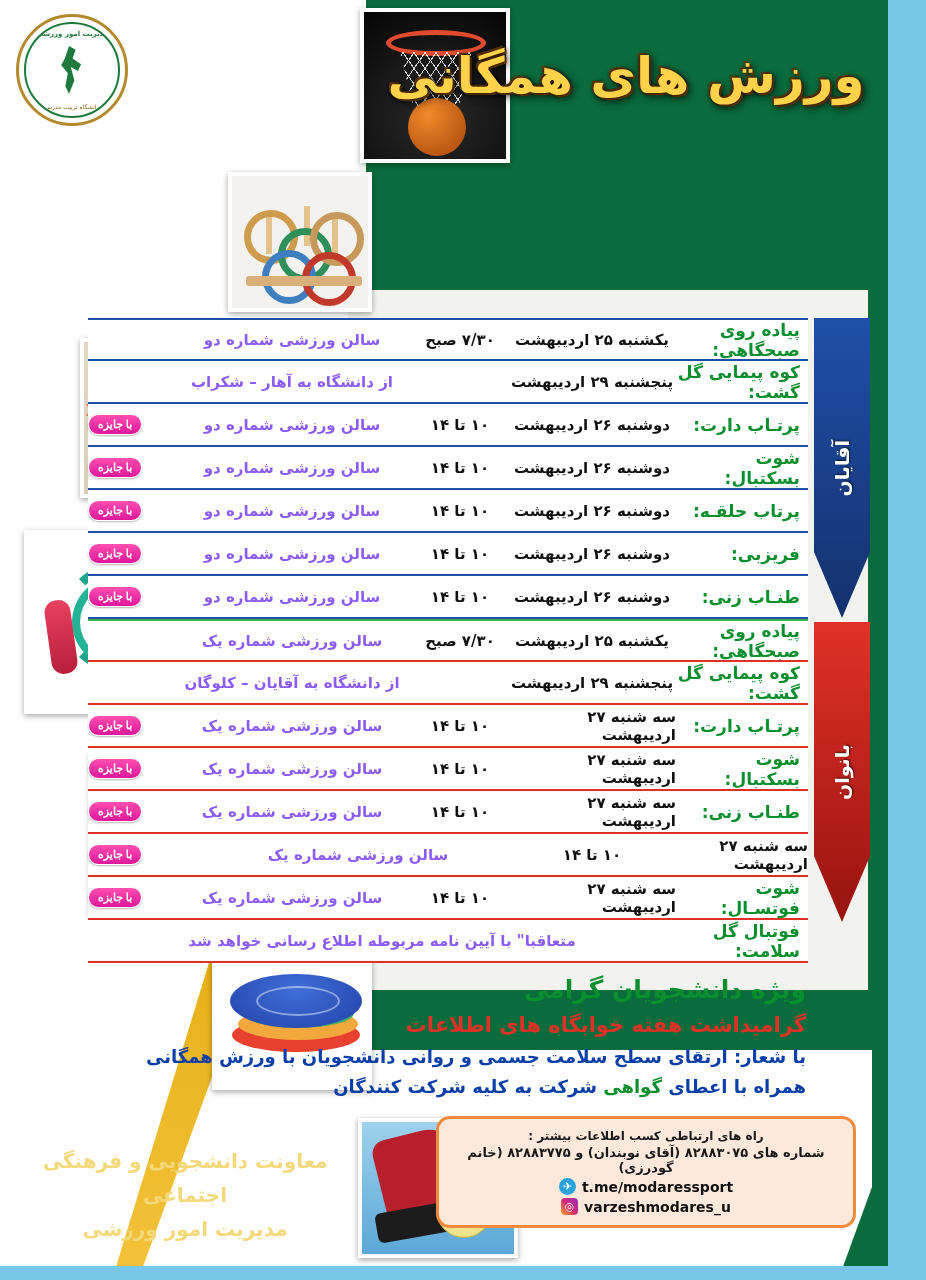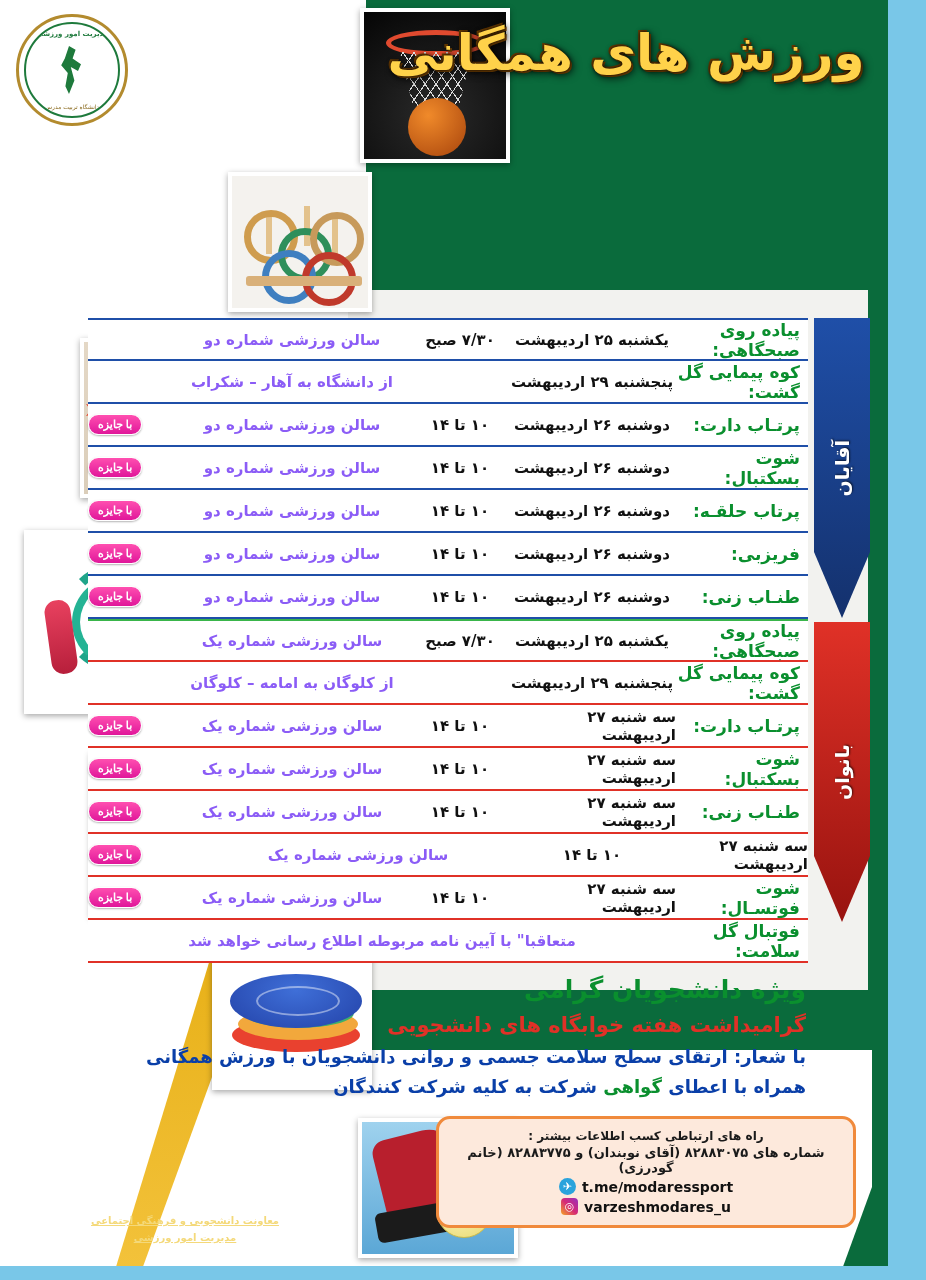--- a/index.html
+++ b/index.html
@@ -91,21 +91,21 @@
     font-weight: bold;
     color: #ffd24a;
     font-size: 54px;
     line-height: 1.25;
     letter-spacing: -1px;
     text-shadow:
       0 0 4px #000, 2px 2px 0 #6b3b00,
       -2px -2px 0 #6b3b00, 3px 3px 8px rgba(0,0,0,.8);
     direction: rtl;
   }
-  .title-line.l2 { font-size: 50px; margin-top: 4px; }
+  .title-line.l2 { font-size: 50px; margin-top: 27px; }
 
   
   .logo {
     position: absolute; left: 16px; top: 14px;
     width: 112px; height: 112px;
     border-radius: 50%;
     background: #ffffff;
     border: 3px solid #b38b2e;
     display: flex; align-items: center; justify-content: center;
     z-index: 40;
@@ -421,21 +421,21 @@
   .footer {
     position: absolute;
     left: 40px; bottom: 34px;
     text-align: center;
     direction: rtl;
     color: #f4d97a;
     font-weight: bold;
     z-index: 34;
     width: 290px;
   }
-  .footer div { font-size: 10px; line-height: 1.7; text-decoration: underline; }
+  .footer div { font-size: 20px; line-height: 1.7; }
 </style>
 </head>
 <body>
 
 <div id="poster">
 
   <div class="bg-green"></div>
   <div class="bg-white-diag"></div>
   <div class="bg-gold-diag"></div>
   <div class="bg-green-diag"></div>
@@ -631,21 +631,21 @@
       <div class="c-place">سالن ورزشی شماره یک</div>
       <div class="c-prize"></div>
     </div>
 
     <div class="row girls">
       <div class="c-event">
           <span class="ev-green">کوه پیمایی گل گشت:</span>
         </div>
       <div class="c-date">پنجشنبه ۲۹ اردیبهشت</div>
       <div class="c-time"></div>
-      <div class="c-place">از کلوگان به امامه – کلوگان</div>
+      <div class="c-place">از دانشگاه به آقایان – کلوگان</div>
       <div class="c-prize"></div>
     </div>
 
     <div class="row girls">
       <div class="c-event">
           <span class="ev-green">پرتـاب دارت:</span>
         </div>
       <div class="c-date">سه شنبه ۲۷ اردیبهشت</div>
       <div class="c-time">۱۰ تا ۱۴</div>
       <div class="c-place">سالن ورزشی شماره یک</div>
@@ -703,21 +703,21 @@
       <div class="c-event">
           <span class="ev-green">فوتبال گل سلامت:</span>
         </div>
       <div class="c-place">متعاقبا" با آیین نامه مربوطه اطلاع رسانی خواهد شد</div>
     </div>
 
   </div>
 
   <div class="messages">
     <div class="msg m1">ویژه دانشجویان گرامی</div>
-    <div class="msg m2">گرامیداشت هفته خوابگاه های دانشجویی</div>
+    <div class="msg m2">گرامیداشت هفته خوابگاه های اطلاعات</div>
     <div class="msg m3">با شعار: ارتقای سطح سلامت جسمی و روانی دانشجویان با ورزش همگانی</div>
     <div class="msg m4"><span>همراه با اعطای </span><span class="hl">گواهی</span><span> شرکت به کلیه شرکت کنندگان</span></div>
   </div>
 
   <div class="contact">
     <div class="c-line c-head">راه های ارتباطی کسب اطلاعات بیشتر :</div>
     <div class="c-line">شماره های ۸۲۸۸۳۰۷۵ (آقای نوبندان) و ۸۲۸۸۳۷۷۵ (خانم گودرزی)</div>
     <div class="social">
       <span class="ic tg">✈</span>
       <span>t.me/modaressport</span>

